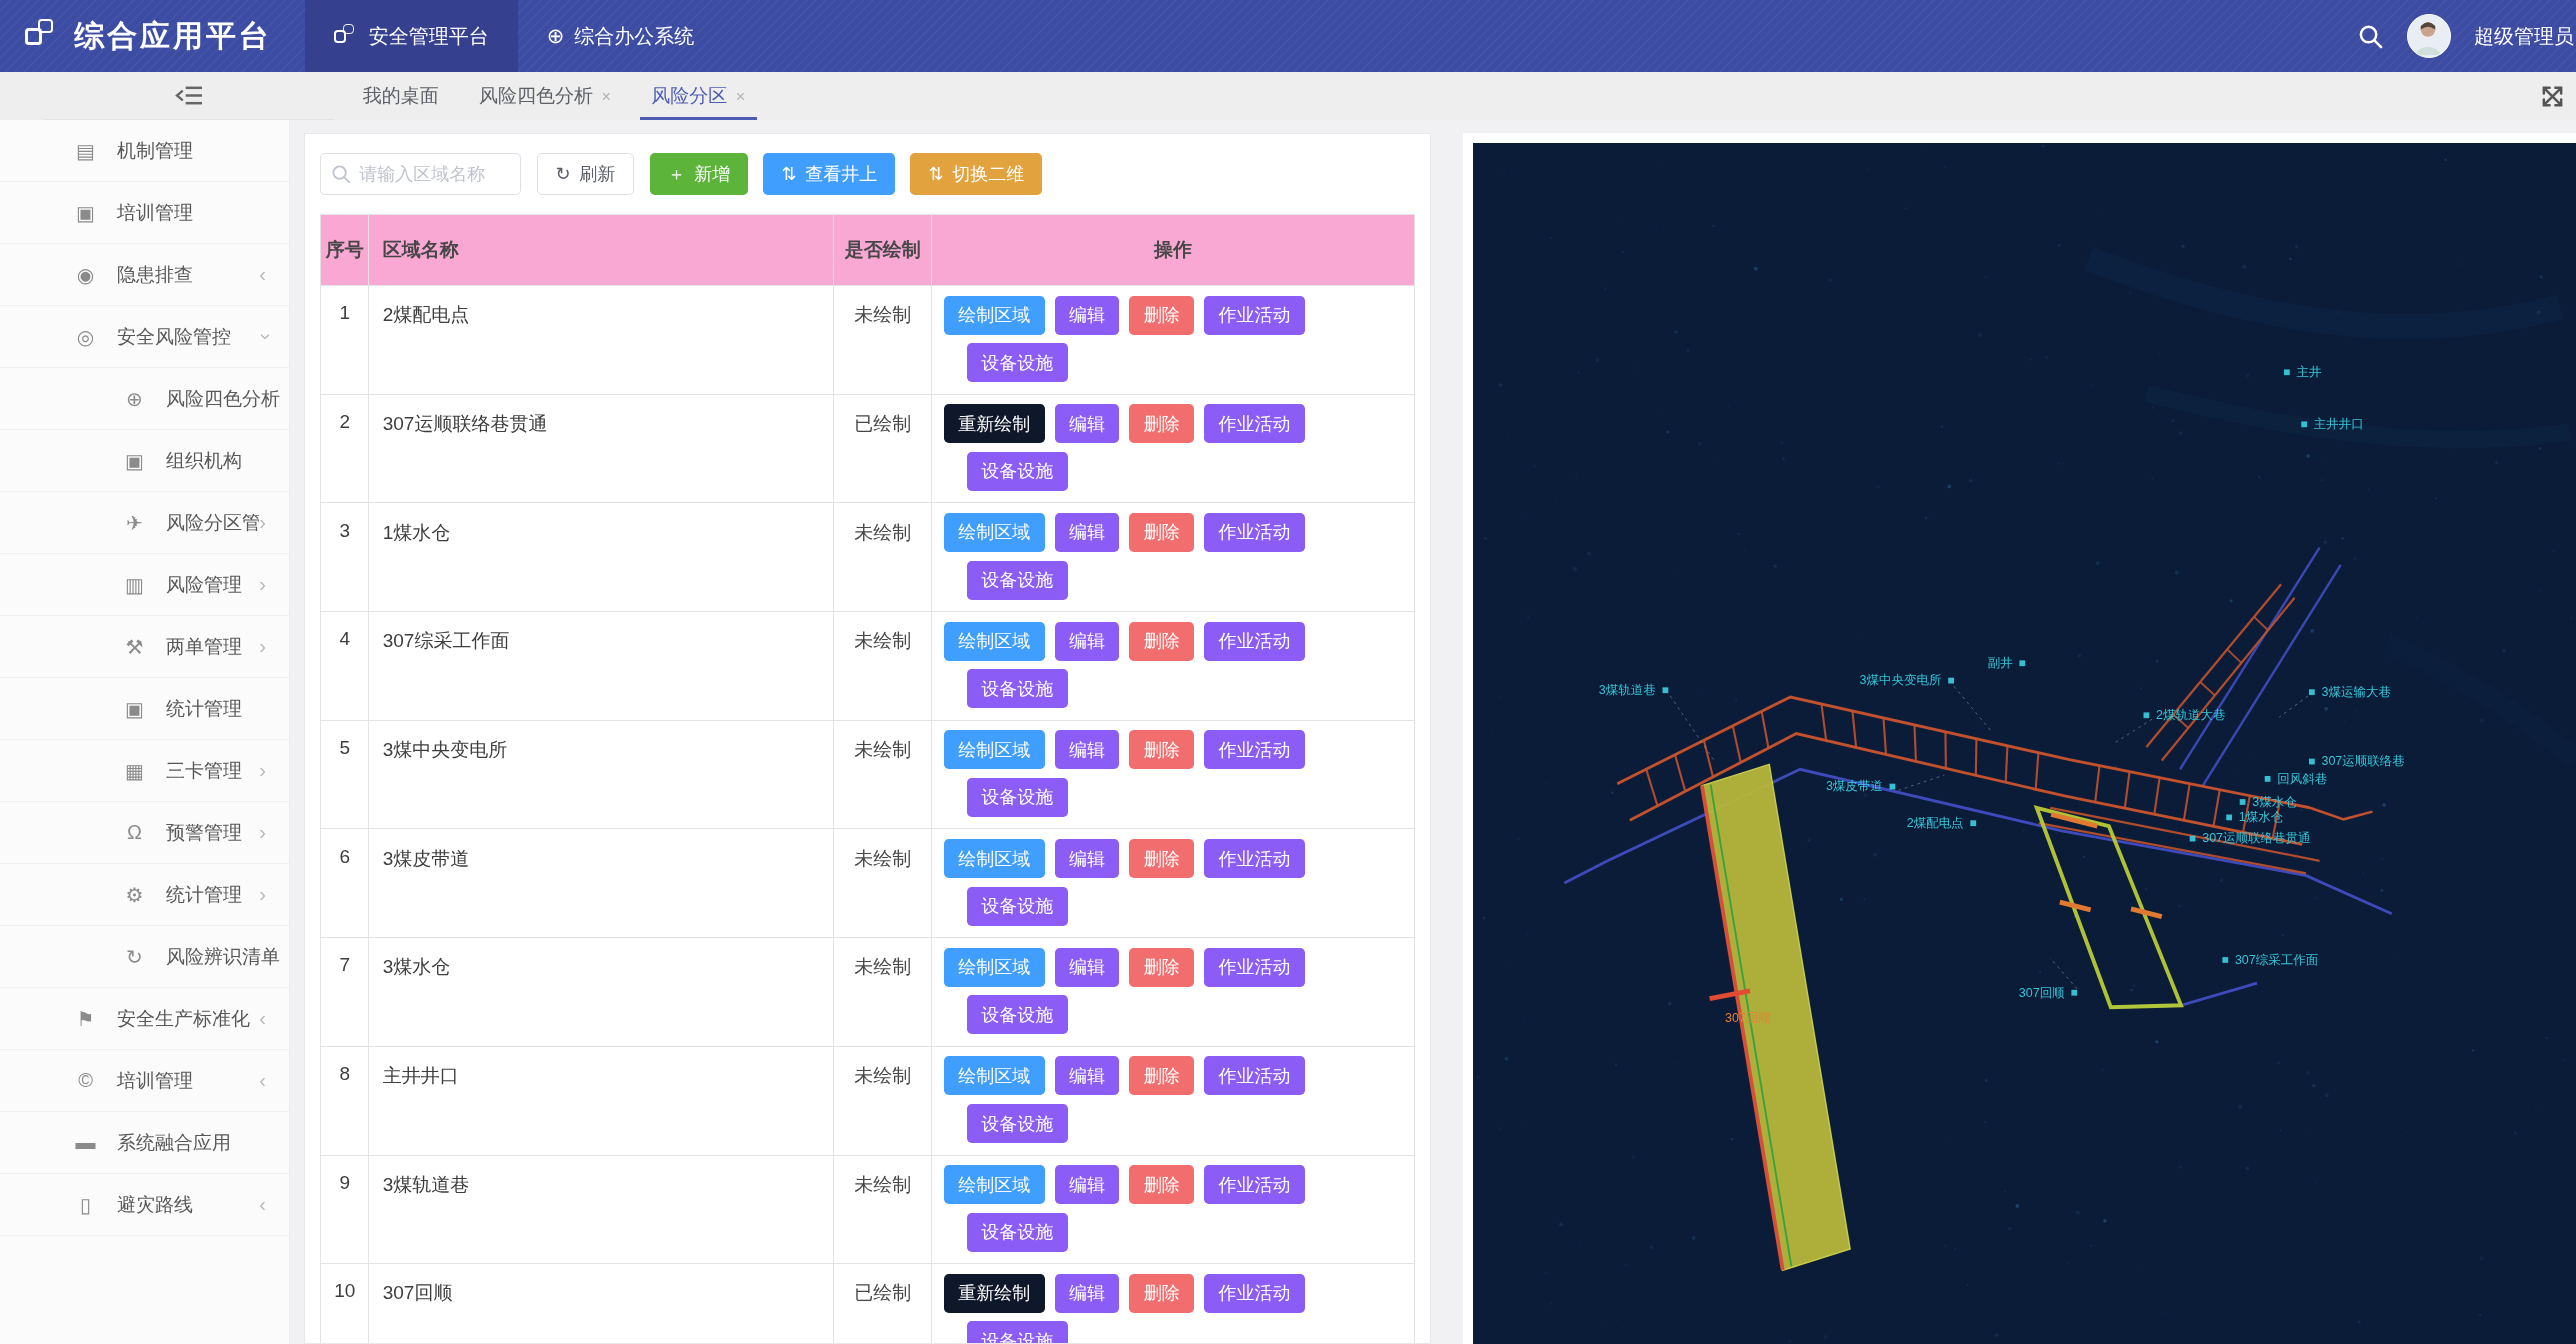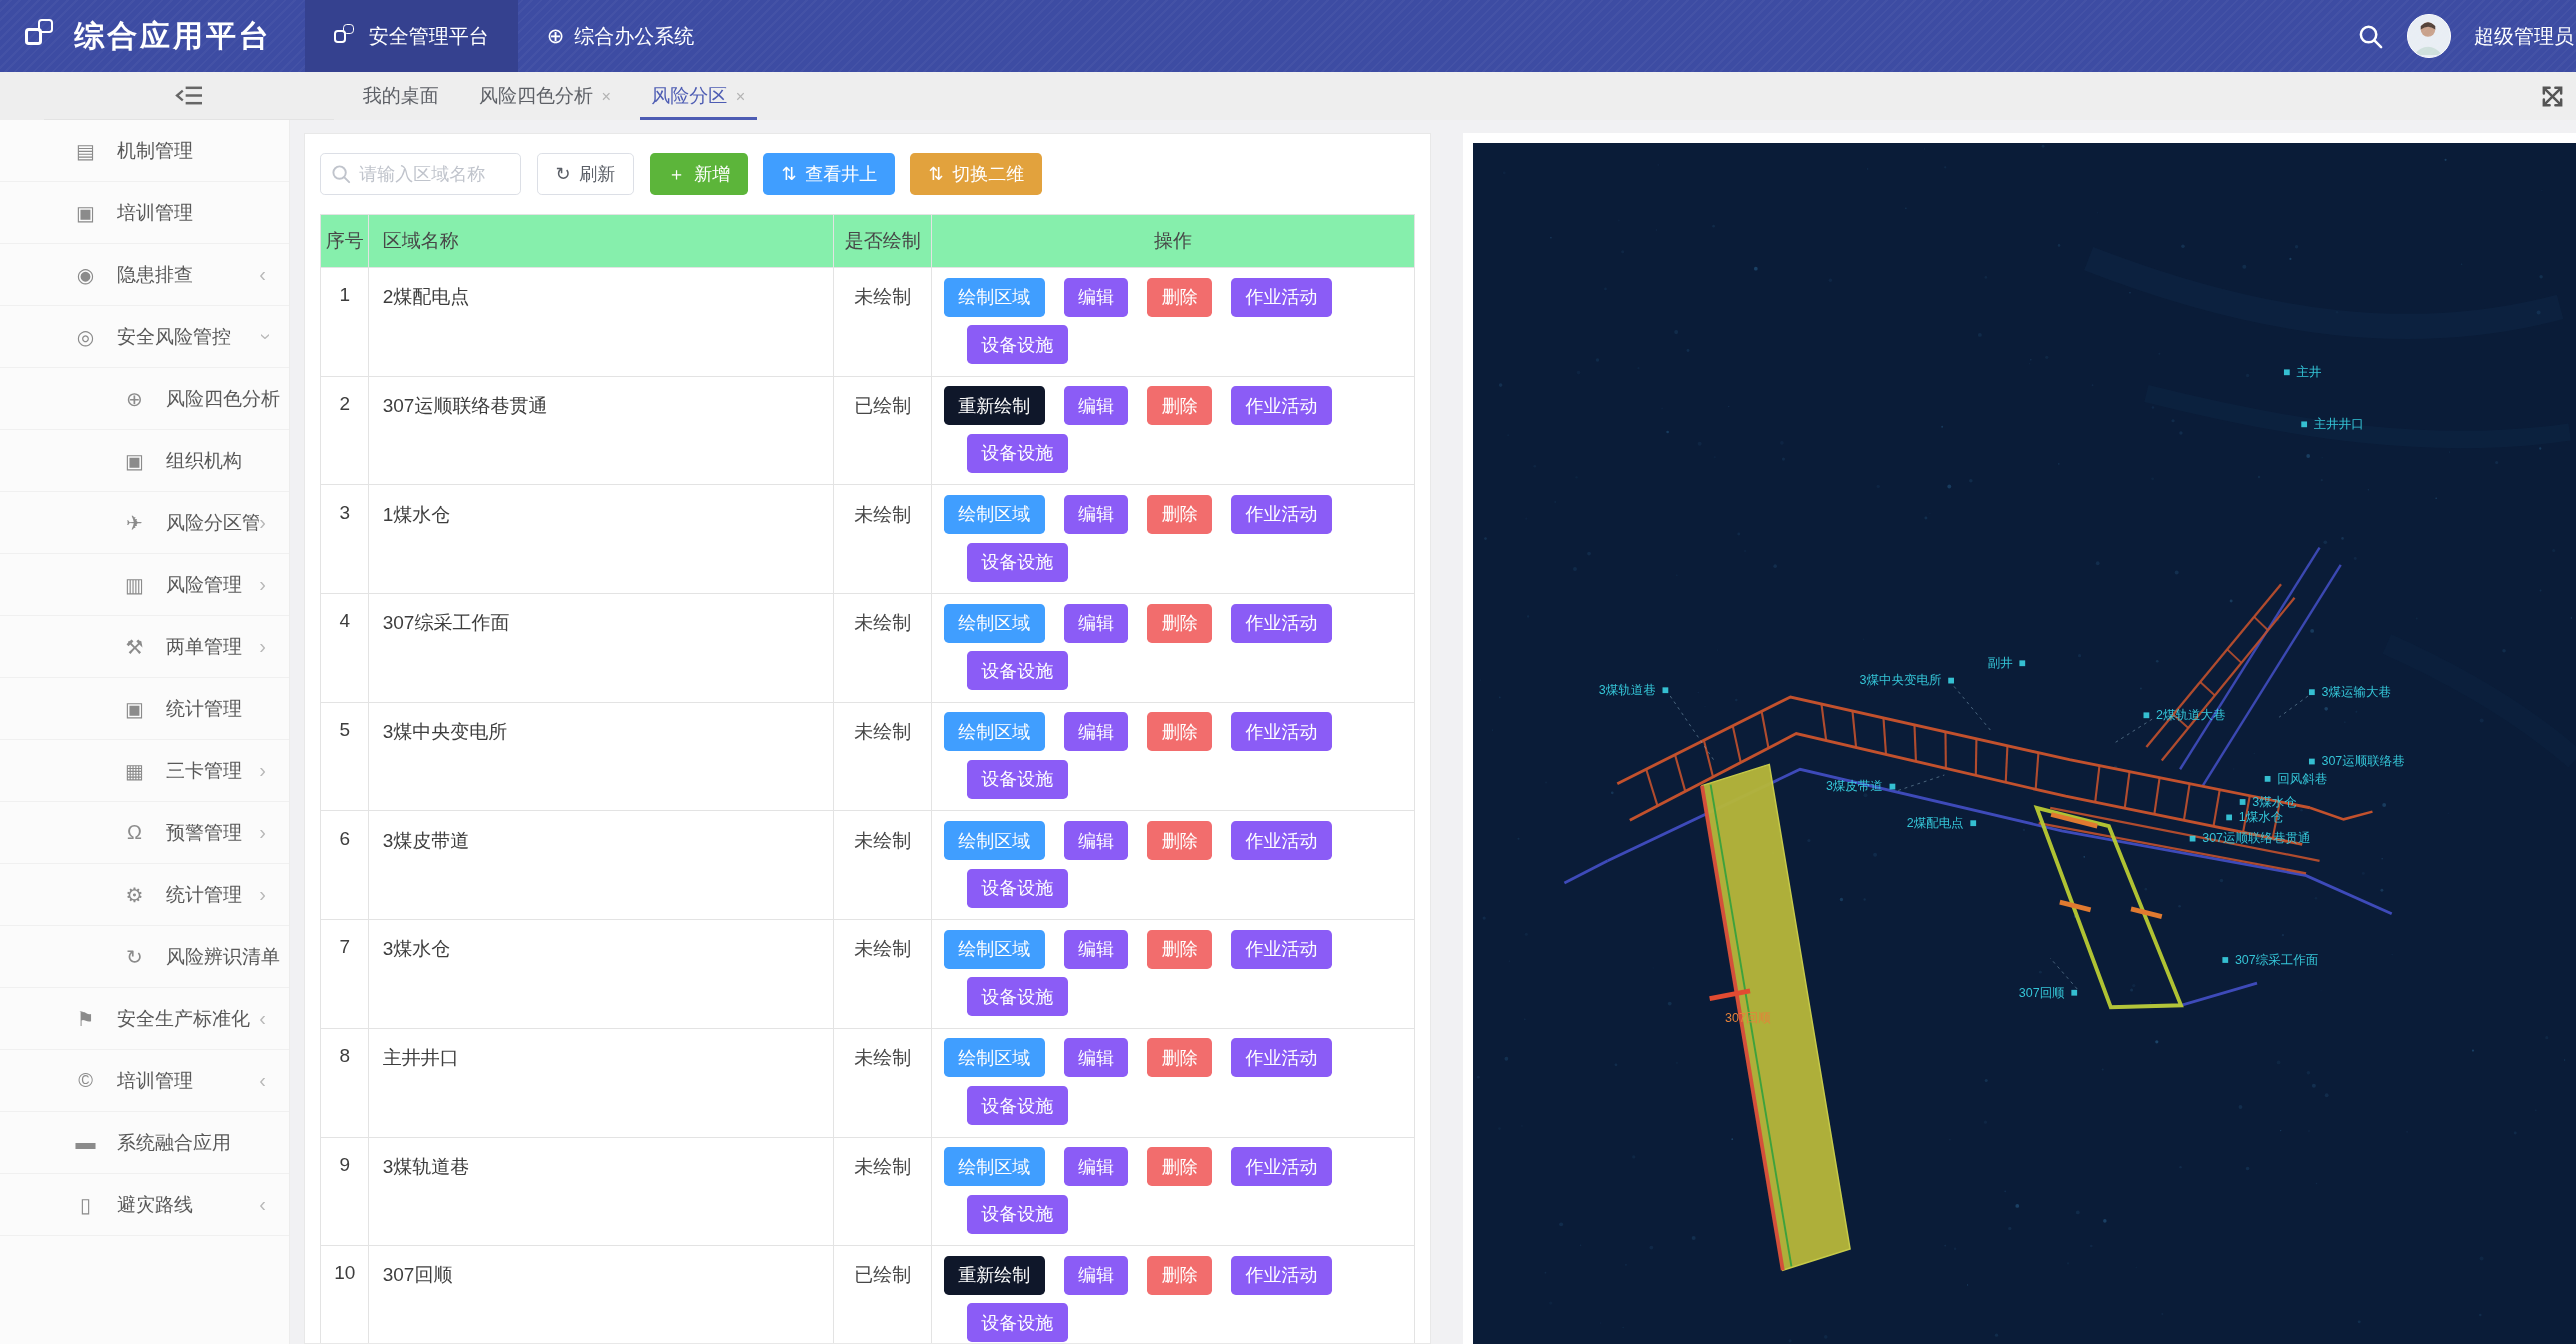--- a/index.html
+++ b/index.html
@@ -55,28 +55,28 @@
   .search-box .mag { position:absolute; left:10.5px; top:10.5px; }
   .btn { height:42px; border:none; border-radius:4.8px; padding:0 18px; font-size:18px; color:#fff; display:inline-flex; align-items:center; gap:8.6px; cursor:pointer; font-family:inherit; white-space:nowrap; }
   .btn .bic { font-size:18px; }
   .btn.plain { background:#fff; border:1px solid #dcdfe6; color:#5a5e66; }
   .btn.green  { background:#5cb53a; }
   .btn.blue   { background:#409eff; }
   .btn.orange { background:#e2a23d; }
 
   table.rtable { width:100%; border-collapse:collapse; table-layout:fixed; }
   .rtable th, .rtable td { border:1px solid #e3e3e3; }
-  .rtable thead th { height:53px; font-size:19px; font-weight:normal; color:#474747; background:#86efac; }
+  .rtable thead th { height:71px; font-size:19px; font-weight:bold; color:#474747; background:#f9a8d4; }
   .rtable thead th.al { text-align:left; padding-left:13.4px; }
   .rtable td { vertical-align:top; font-size:19px; color:#3d3d3d; }
   td.c-no { text-align:center; padding-top:16.3px; }
   td.c-name { padding:16.3px 7.7px 0 13.4px; }
   td.c-status { text-align:center; padding-top:16.3px; color:#474747; }
   td.c-acts { padding:9.6px 5.7px 11.5px 11.5px; }
-  .act-line { display:flex; gap:19px; }
+  .act-line { display:flex; gap:10px; }
   .act-line.l2 { margin-top:8.6px; margin-left:23px; }
   .act-btn { height:39px; border:none; border-radius:4.8px; padding:0 14.4px; font-size:18px; color:#fff; cursor:pointer; font-family:inherit; white-space:nowrap; }
   .b-blue { background:#409eff; } .b-green { background:#8b5cf6; }
   .b-red { background:#f26d6d; } .b-orange { background:#0f172a; }
 
   
   .map-card { position:absolute; left:1463px; top:133px; right:0; bottom:0; background:#fff; padding:9.6px 0 0 9.6px; z-index:5; }
   .map-view { width:100%; height:100%; background:#0a1c38; position:relative; overflow:hidden; }
   .map-view svg { position:absolute; inset:0; width:100%; height:100%; }
 </style>

